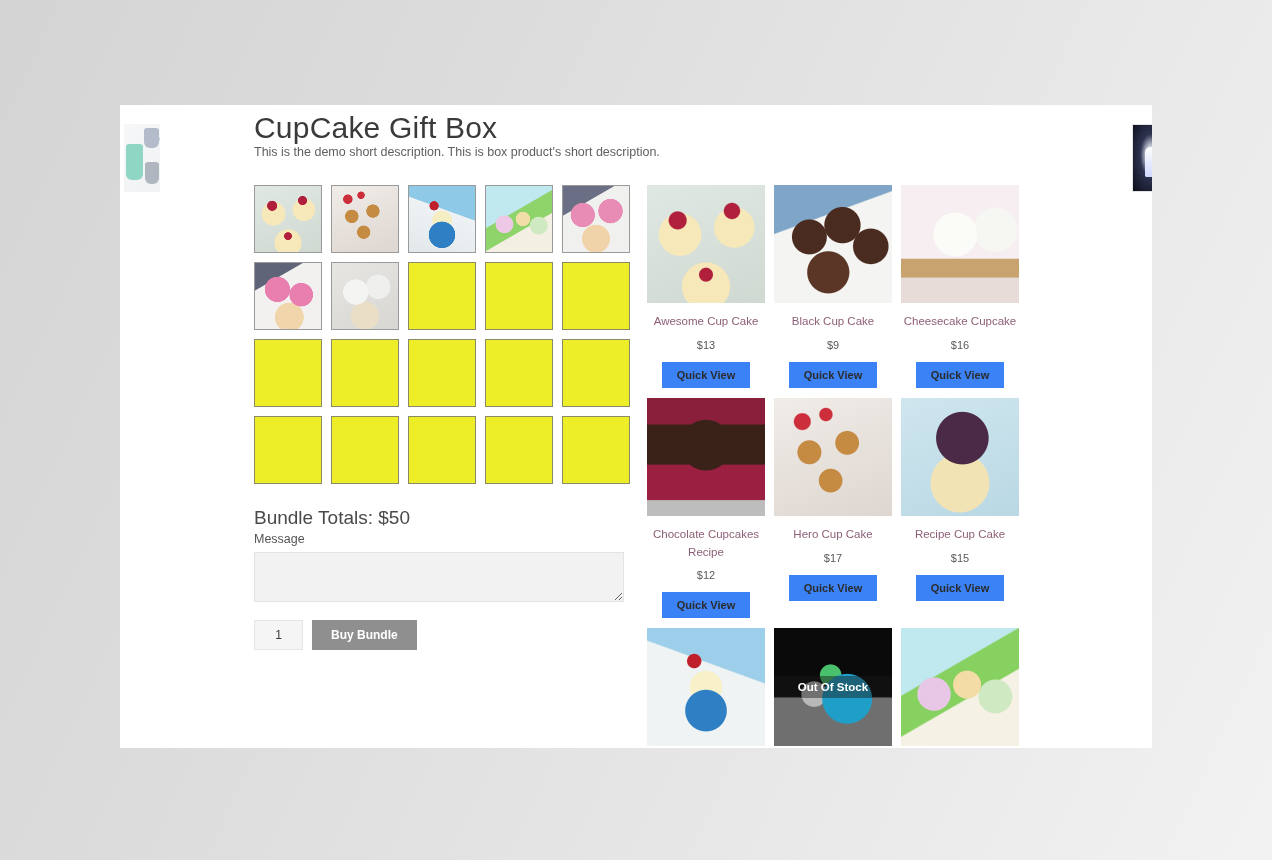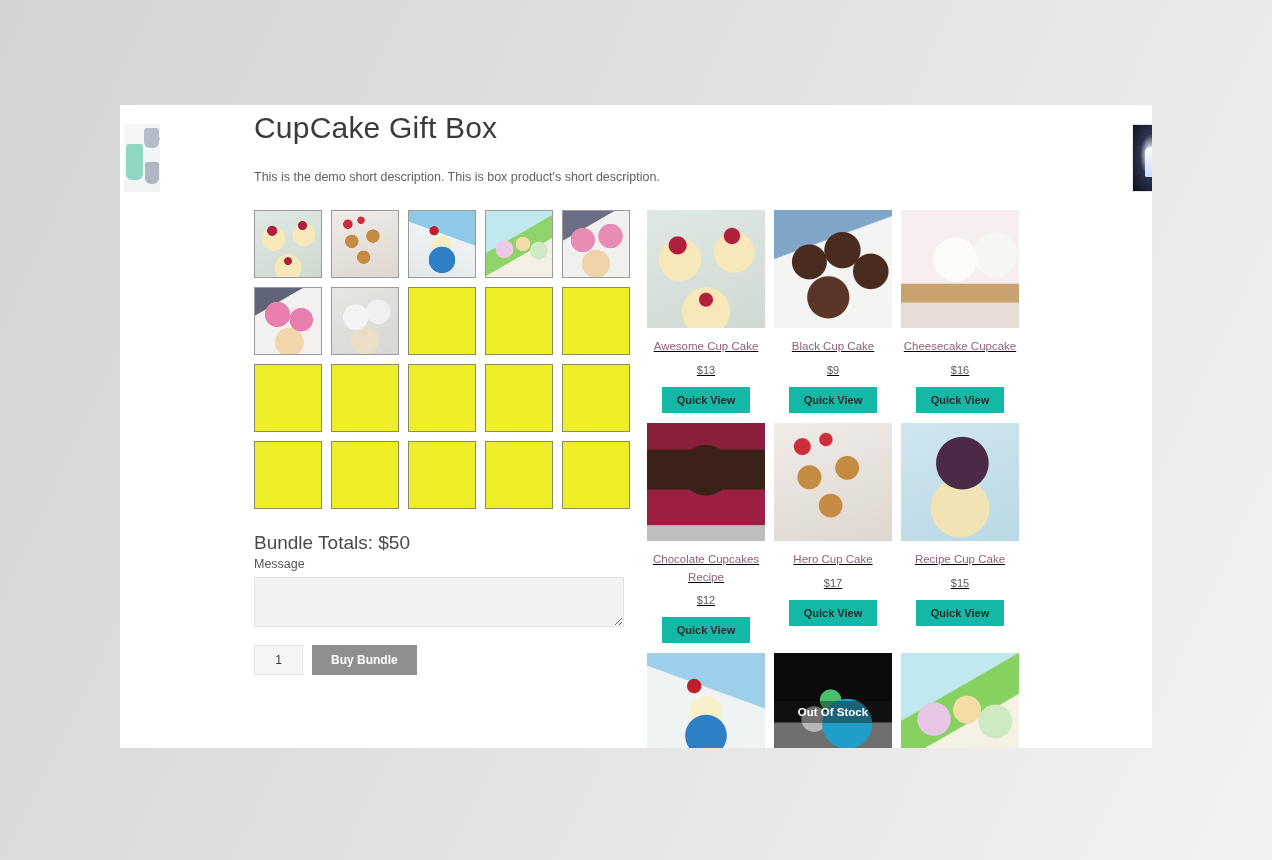--- a/index.html
+++ b/index.html
@@ -73,21 +73,20 @@
   #page-title {
     font-size: 30px;
     font-weight: 400;
     color: #3a3a3a;
     letter-spacing: .2px;
     padding-top: 6px;
   }
   #short-description {
     font-size: 12.5px;
     color: #5f5f5f;
-    margin-top: 25px;
   }
 
   #columns {
     display: flex;
     margin-top: 26px;
   }
 
   
   #bundle-column { width: 392px; flex: 0 0 392px; }
 
@@ -213,21 +212,20 @@
     font-weight: bold;
     font-family: "Liberation Sans", sans-serif;
     cursor: pointer;
   }
 
   
   #product-column {
     width: 388px;
     flex: 0 0 388px;
     margin-left: 1px;
-    text-decoration: underline;
   }
   #product-grid {
     display: grid;
     grid-template-columns: repeat(3, 118px);
     gap: 10px 9px;
     align-items: start;
   }
   .product-card { width: 118px; text-align: center; }
   .product-thumb {
     width: 118px;
@@ -247,21 +245,21 @@
   .product-price {
     display: block;
     font-size: 11px;
     color: #585858;
     margin-top: 8px;
   }
   .quick-view-button {
     margin-top: 11px;
     width: 88px;
     height: 26px;
-    background: #14b8a6;
+    background: #3b82f6;
     border: none;
     color: #2b2b2b;
     font-size: 11px;
     font-weight: bold;
     font-family: "Liberation Sans", sans-serif;
     cursor: pointer;
   }
   .stock-badge {
     position: absolute;
     left: 0; right: 0;

